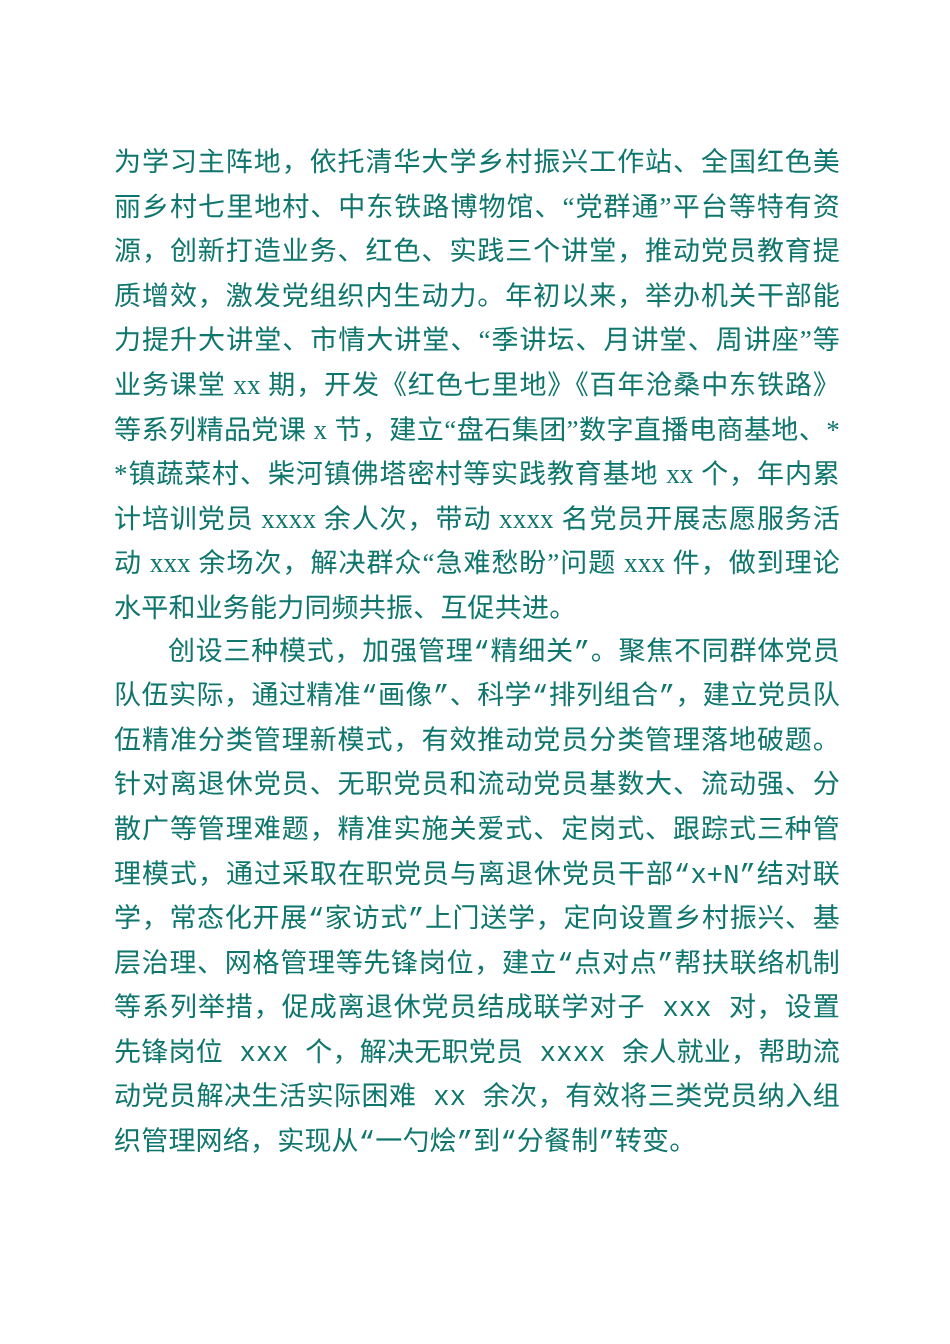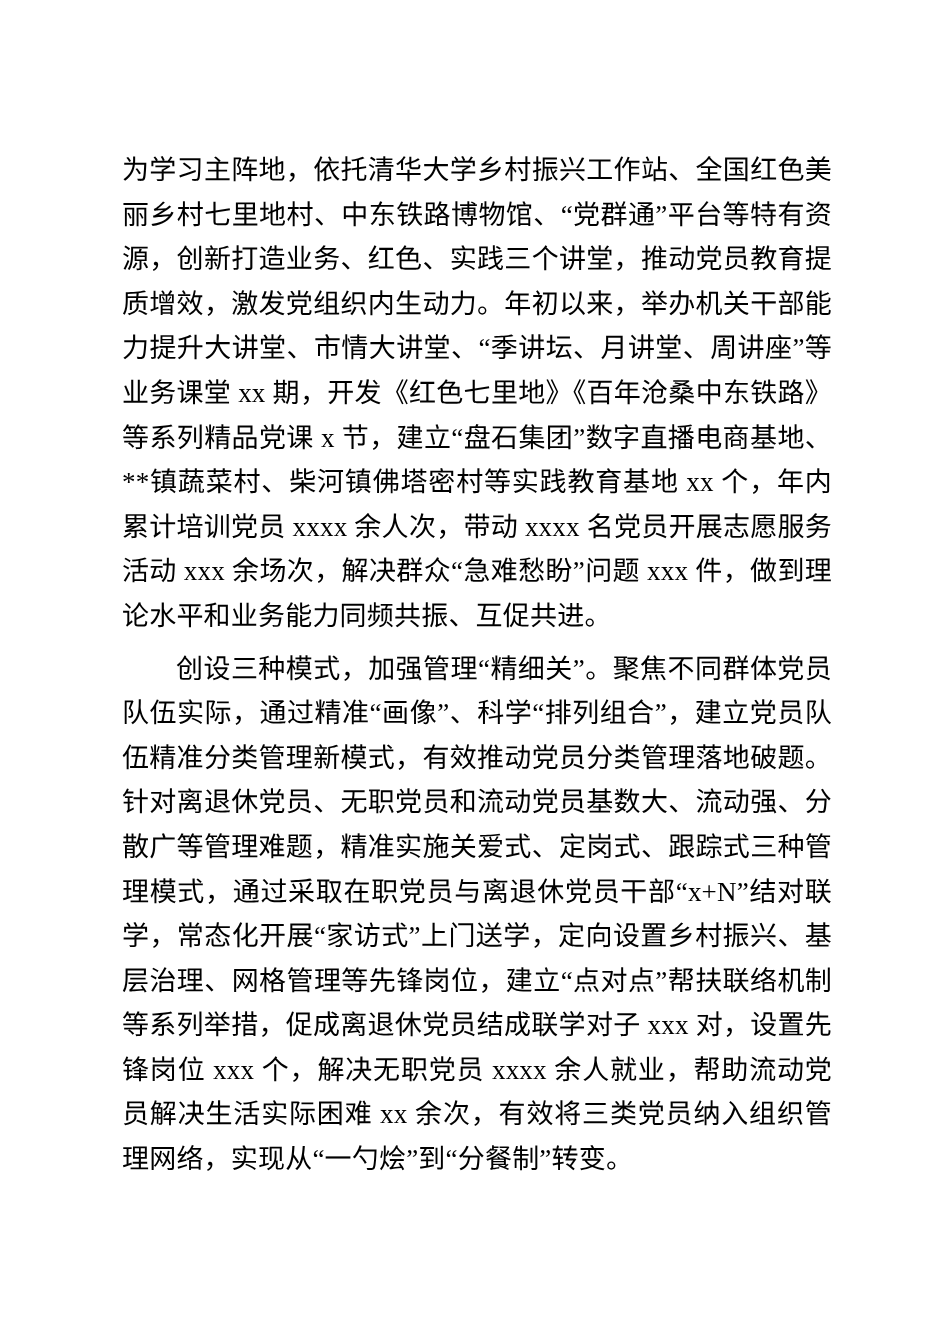--- a/index.html
+++ b/index.html
@@ -13,33 +13,34 @@
     position: relative;
     overflow: hidden;
   }
   .page {
     position: absolute;
     left: 114px;
     top: 140px;
     width: 726px;
   }
   p.doc-para {
-    margin: 8px;
+    margin: 0;
     padding: 0;
     font-family: "Liberation Serif", "DejaVu Serif", serif;
     font-size: 27px;
     line-height: 44.6px;
-    color: #000000;
+    color: #0f766e;
     text-align: justify;
     text-justify: inter-ideograph;
     letter-spacing: 0.2px;
     word-break: break-all;
   }
   p.doc-para.indent {
     text-indent: 2em;
+    font-family: Liberation Mono, monospace;
   }
 </style>
 </head>
 <body>
 
 <div class="page">
   <p class="doc-para">为学习主阵地，依托清华大学乡村振兴工作站、全国红色美丽乡村七里地村、中东铁路博物馆、“党群通”平台等特有资源，创新打造业务、红色、实践三个讲堂，推动党员教育提质增效，激发党组织内生动力。年初以来，举办机关干部能力提升大讲堂、市情大讲堂、“季讲坛、月讲堂、周讲座”等业务课堂 xx 期，开发《红色七里地》《百年沧桑中东铁路》等系列精品党课 x 节，建立“盘石集团”数字直播电商基地、**镇蔬菜村、柴河镇佛塔密村等实践教育基地 xx 个，年内累计培训党员 xxxx 余人次，带动 xxxx 名党员开展志愿服务活动 xxx 余场次，解决群众“急难愁盼”问题 xxx 件，做到理论水平和业务能力同频共振、互促共进。</p>
   <p class="doc-para indent">创设三种模式，加强管理“精细关”。聚焦不同群体党员队伍实际，通过精准“画像”、科学“排列组合”，建立党员队伍精准分类管理新模式，有效推动党员分类管理落地破题。针对离退休党员、无职党员和流动党员基数大、流动强、分散广等管理难题，精准实施关爱式、定岗式、跟踪式三种管理模式，通过采取在职党员与离退休党员干部“x+N”结对联学，常态化开展“家访式”上门送学，定向设置乡村振兴、基层治理、网格管理等先锋岗位，建立“点对点”帮扶联络机制等系列举措，促成离退休党员结成联学对子 xxx 对，设置先锋岗位 xxx 个，解决无职党员 xxxx 余人就业，帮助流动党员解决生活实际困难 xx 余次，有效将三类党员纳入组织管理网络，实现从“一勺烩”到“分餐制”转变。</p>
 </div>
 

